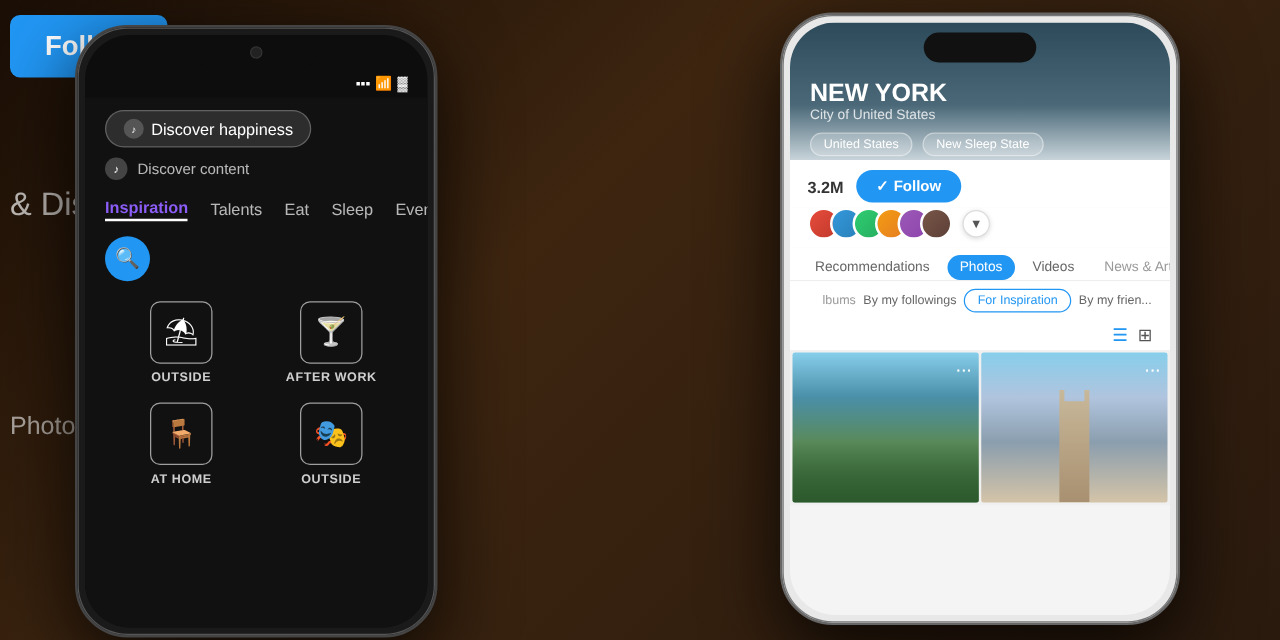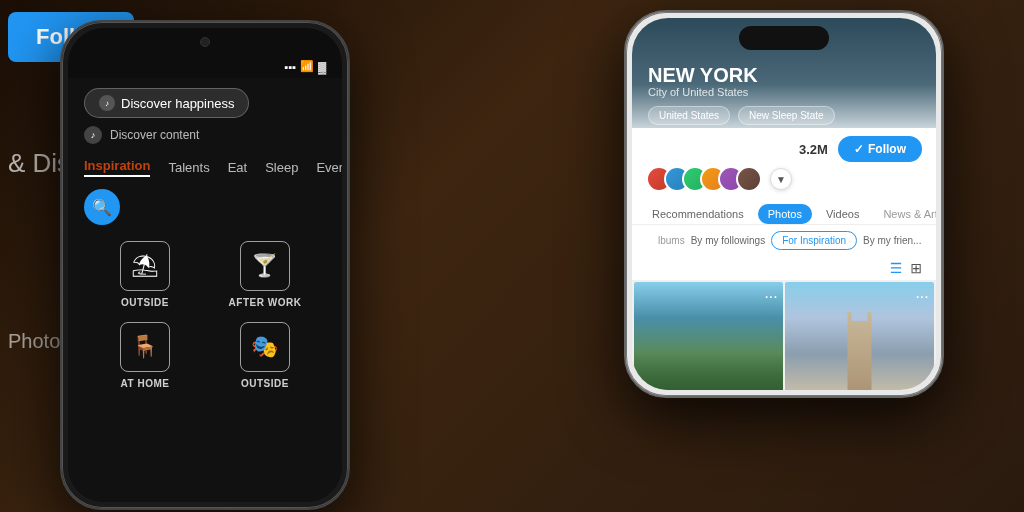--- a/index.html
+++ b/index.html
@@ -184,21 +184,21 @@
       margin-bottom: 12px;
     }
 
     .nav-item {
       color: rgba(255,255,255,0.7);
       font-size: 13px;
       font-weight: 500;
     }
 
     .nav-item.active {
-      color: #c2410c;
+      color: #8b5cf6;
       font-weight: 700;
       border-bottom: 2px solid white;
       padding-bottom: 2px;
     }
 
     .search-row {
       display: flex;
       align-items: center;
       gap: 8px;
       margin-bottom: 16px;
@@ -258,21 +258,21 @@
       letter-spacing: 0.5px;
       color: rgba(255,255,255,0.8);
     }
 
     
     .phone-right {
       position: absolute;
       right: 80px;
       top: 10px;
       width: 320px;
-      height: 388px;
+      height: 490px;
       background: #e8e8e8;
       border-radius: 42px;
       border: 2px solid #666;
       box-shadow: 0 20px 60px rgba(0,0,0,0.8), inset 0 0 0 1px #777;
       z-index: 12;
       overflow: hidden;
     }
 
     .phone-right-inner {
       position: absolute;
@@ -313,21 +313,21 @@
       border: 1px solid rgba(255,255,255,0.4);
       color: white;
       font-size: 10px;
       padding: 3px 10px;
       border-radius: 12px;
     }
 
     .right-stats-row {
       display: flex;
       align-items: center;
-      justify-content: flex-end;
+      justify-content: flex-start;
       padding: 8px 14px 4px;
       gap: 10px;
       background: white;
     }
 
     .followers-count {
       color: #333;
       font-size: 13px;
       font-weight: 600;
     }

